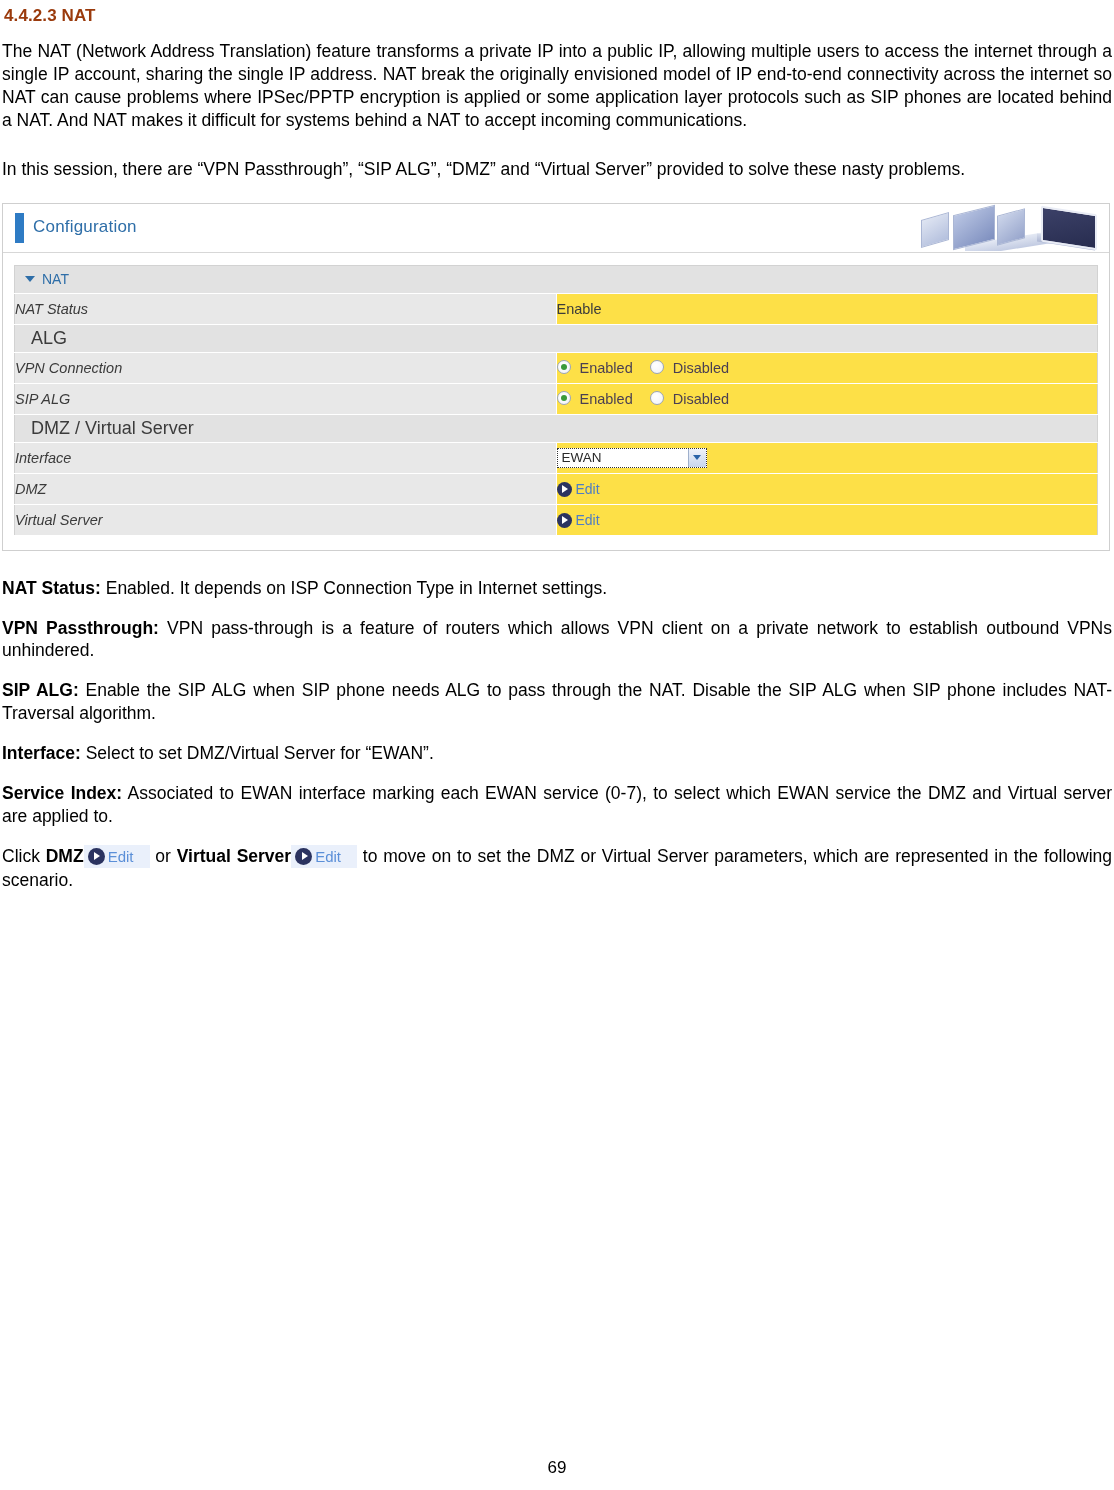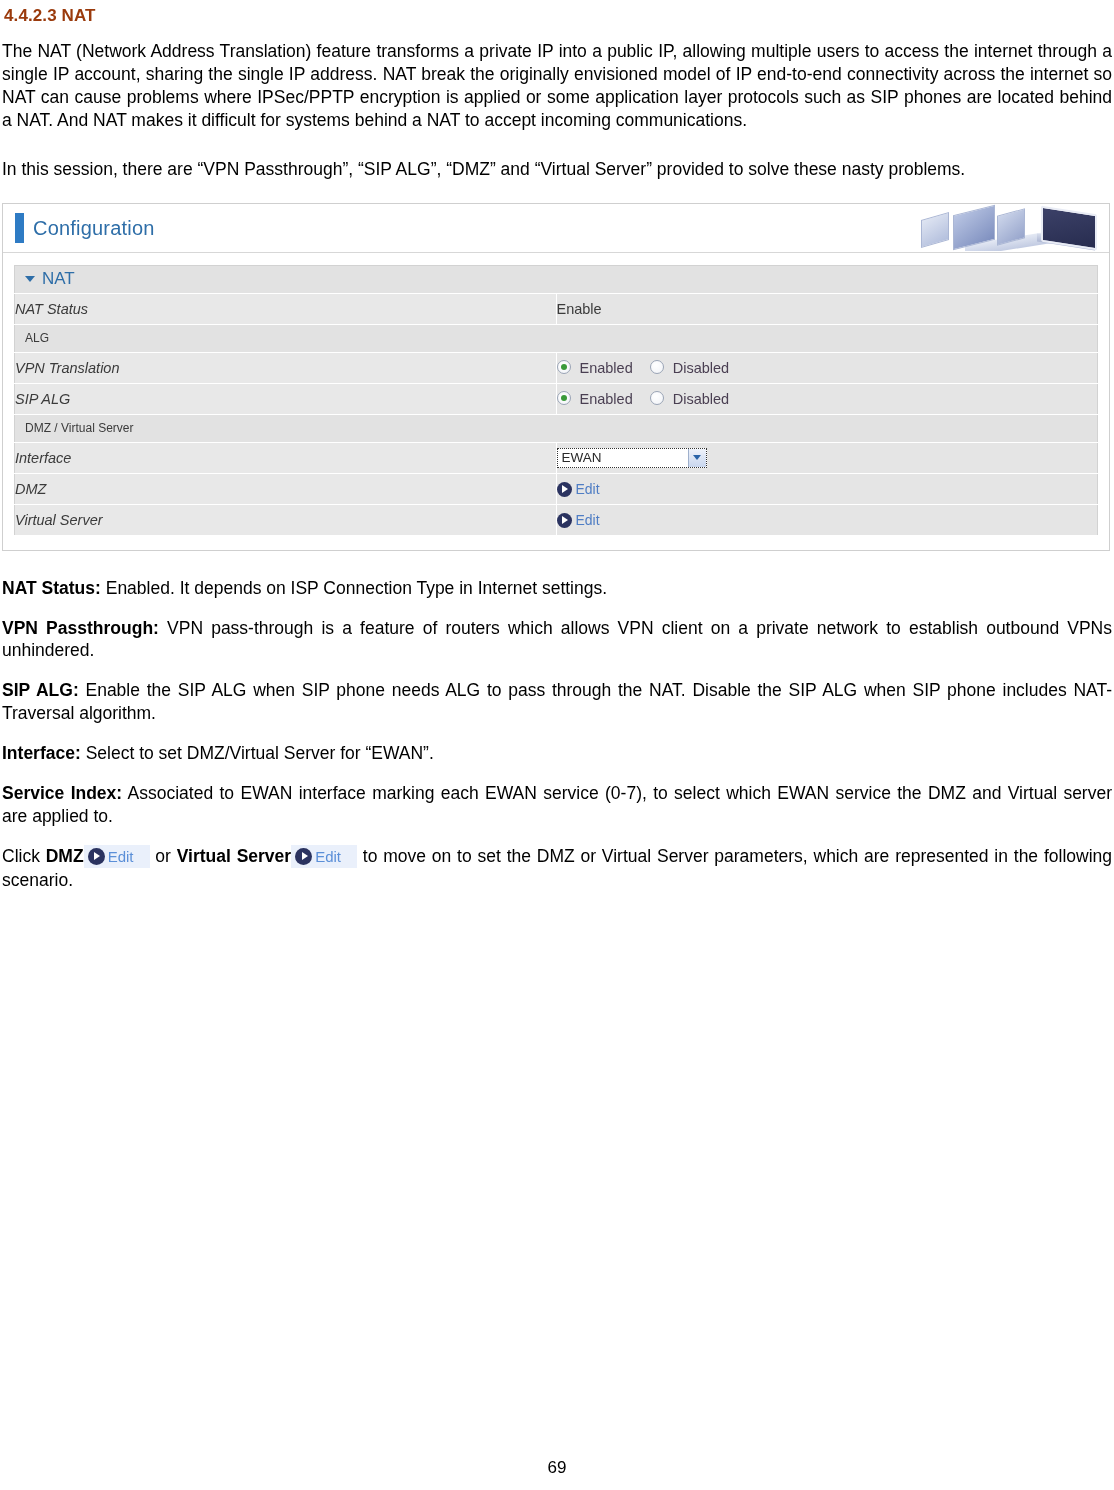--- a/index.html
+++ b/index.html
@@ -64,21 +64,21 @@
     left: 12px;
     top: 9px;
     width: 9px;
     height: 30px;
     background: #2E7BC4;
   }
   .config-header .config-title {
     position: absolute;
     left: 30px;
     top: 13px;
-    font-size: 20px;
+    font-size: 17px;
     color: #2E6EA8;
     letter-spacing: .2px;
   }
   .header-art {
     position: absolute;
     right: 0px;
     top: 0px;
     width: 200px;
     height: 47px;
     overflow: hidden;
@@ -133,30 +133,30 @@
     table-layout: fixed;
     border: 1px solid #d2d2d2;
   }
   table.cfg td { padding: 0; }
   tr.group-row td {
     background: #e2e2e2;
     height: 27px;
     border-bottom: 1px solid #ffffff;
   }
   tr.group-row td.group-cell {
-    padding-left: 10px;
-    font-size: 12px;
+    padding-left: 16px;
+    font-size: 18px;
     color: #3b3b3b;
     vertical-align: middle;
   }
   tr.nat-head td {
     background: #e2e2e2;
     height: 27px;
     padding-left: 10px;
-    font-size: 17px;
+    font-size: 14px;
     color: #2E6EA8;
     vertical-align: middle;
     border-bottom: 1px solid #ffffff;
   }
   .tri-down {
     display: inline-block;
     width: 0; height: 0;
     border-left: 5px solid transparent;
     border-right: 5px solid transparent;
     border-top: 6px solid #2E6EA8;
@@ -171,21 +171,21 @@
     height: 30px;
     padding-left: 10px;
     font-size: 14.5px;
     color: #3b3b3b;
     vertical-align: middle;
     border-bottom: 1px solid #ffffff;
     border-right: 1px solid #ffffff;
     font-style: italic;
   }
   td.val {
-    background: #e5e5e5;
+    background: #fde047;
     height: 30px;
     padding-left: 10px;
     font-size: 14.5px;
     color: #3b3b3b;
     vertical-align: middle;
     border-bottom: 1px solid #ffffff;
   }
   tr.group-row td.group-cell.full { border-right: none; }
 
   
@@ -334,21 +334,21 @@
             <td class="lbl">NAT Status</td>
             <td class="val">Enable</td>
           </tr>
 
           <tr class="group-row">
             <td class="group-cell">ALG</td>
             <td class="group-cell full"></td>
           </tr>
 
           <tr>
-            <td class="lbl">VPN Translation</td>
+            <td class="lbl">VPN Connection</td>
             <td class="val">
               <div class="radio-group">
                 <span class="radio checked"></span>
                 <span class="radio-label">Enabled</span>
                 <span class="radio"></span>
                 <span class="radio-label">Disabled</span>
               </div>
             </td>
           </tr>
 

